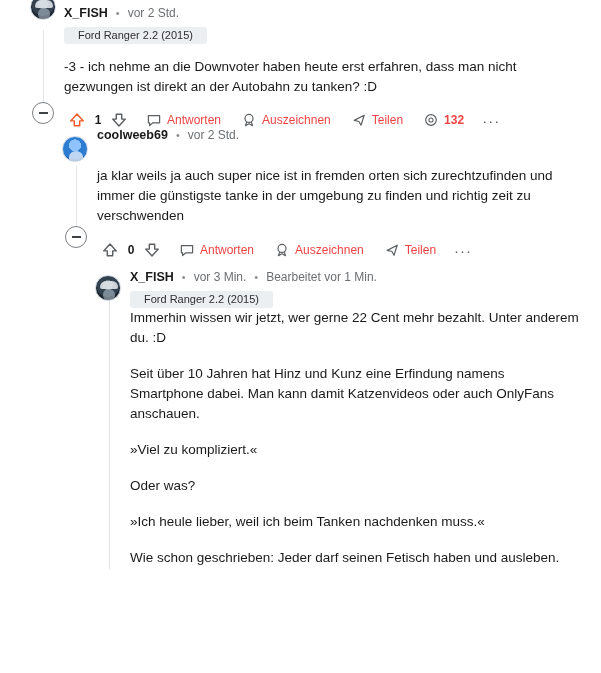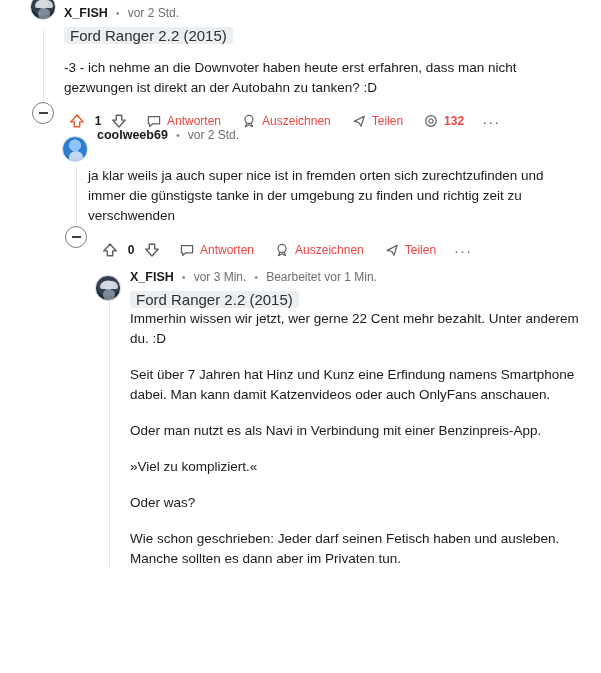--- a/index.html
+++ b/index.html
@@ -79,25 +79,25 @@
   }
   .meta {
     font-size: 12px;
     color: #6b6f72;
     white-space: nowrap;
   }
   .dot { color: #8a8d90; padding: 0 2px; font-size: 11px; }
 
   .flair {
     display: inline-block;
-    font-size: 15px;
+    font-size: 11px;
     color: #2d2f31;
     background: #eceff1;
     border-radius: 3px;
-    padding: 2px 6px;
+    padding: 2px 14px;
     line-height: 13px;
     margin-top: 3px;
   }
 
   .body {
     font-size: 13.5px;
     line-height: 20px;
     color: #1a1a1b;
   }
   .body p { margin: 0 0 16px 0; }
@@ -250,21 +250,21 @@
   </div>
 
   <div class="comment" style="position:absolute; left:63px; top:124px; width:520px;">
 
     <div class="c-head" style="margin-left:34px;">
       <span class="uname">coolweeb69</span>
       <span class="dot">•</span>
       <span class="meta">vor 2 Std.</span>
     </div>
 
-    <div class="body" style="margin-left:25px; margin-top:20px; width:472px;">
+    <div class="body" style="margin-left:34px; margin-top:20px; width:472px;">
       <p>ja klar weils ja auch super nice ist in fremden orten sich zurechtzufinden und immer die günstigste tanke in der umgebung zu finden und richtig zeit zu verschwenden</p>
     </div>
 
     <div class="actions" style="margin-left:34px; margin-top:9px;">
       <span class="vote">
         <span>
           <svg class="ic-lg" viewBox="0 0 20 20" aria-hidden="true">
               <path d="M10 3.4 17 11h-4v5.3H7V11H3z" fill="none" stroke="#5c6063" stroke-width="1.6" stroke-linejoin="round"></path>
             </svg>
         </span>
@@ -315,24 +315,24 @@
       <span class="dot">•</span>
       <span class="meta">Bearbeitet vor 1 Min.</span>
     </div>
 
     <div style="margin-left:34px;">
       <span class="flair">Ford Ranger 2.2 (2015)</span>
     </div>
 
     <div class="body" style="margin-left:34px; width:450px;">
       <p>Immerhin wissen wir jetzt, wer gerne 22 Cent mehr bezahlt. Unter anderem du. :D</p>
-      <p>Seit über 7 Jahren hat Hinz und Kunz eine Erfindung namens Smartphone dabei. Man kann damit Katzenvideos oder auch OnlyFans anschauen.</p>
-      <p>Oder man nutzt es als Navi in Verbindung mit einer Benzinpreis-App.</p>
+      <p>Seit über 10 Jahren hat Hinz und Kunz eine Erfindung namens Smartphone dabei. Man kann damit Katzenvideos oder auch OnlyFans anschauen.</p>
       <p>»Viel zu kompliziert.«</p>
       <p>Oder was?</p>
+      <p>»Ich heule lieber, weil ich beim Tanken nachdenken muss.«</p>
       <p>Wie schon geschrieben: Jeder darf seinen Fetisch haben und ausleben. Manche sollten es dann aber im Privaten tun.</p>
     </div>
 
     <div class="actions" style="margin-left:30px; margin-top:9px;">
       <span class="vote">
         <span>
           <svg class="ic-lg" viewBox="0 0 20 20" aria-hidden="true">
               <path d="M10 3.4 17 11h-4v5.3H7V11H3z" fill="none" stroke="#f05a28" stroke-width="1.6" stroke-linejoin="round"></path>
             </svg>
         </span>

